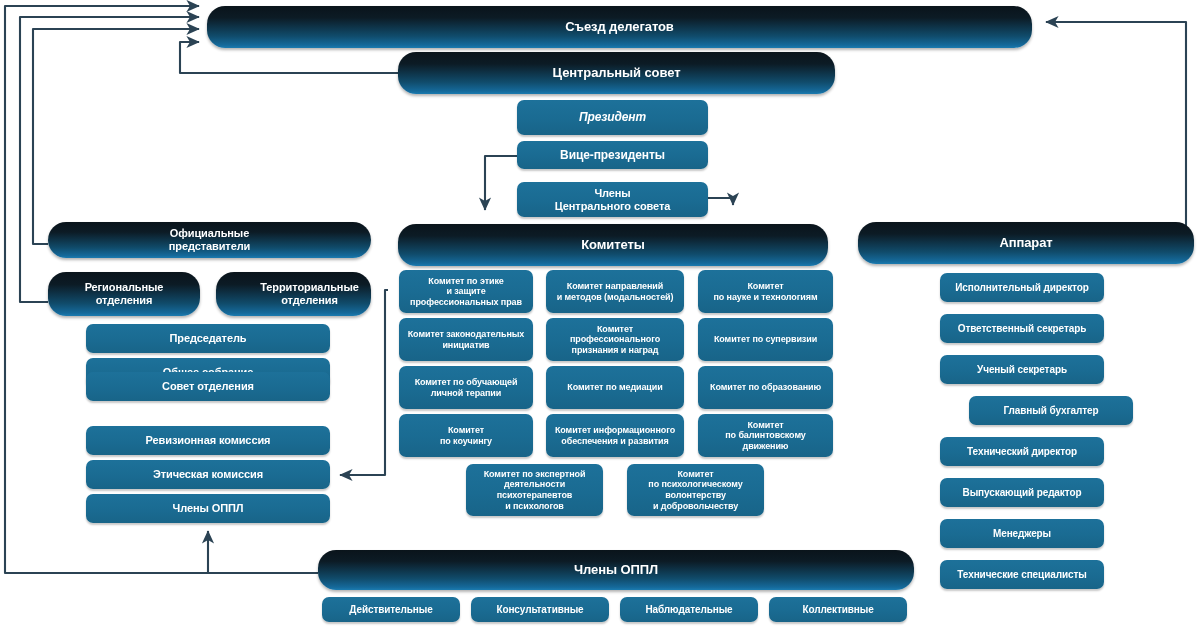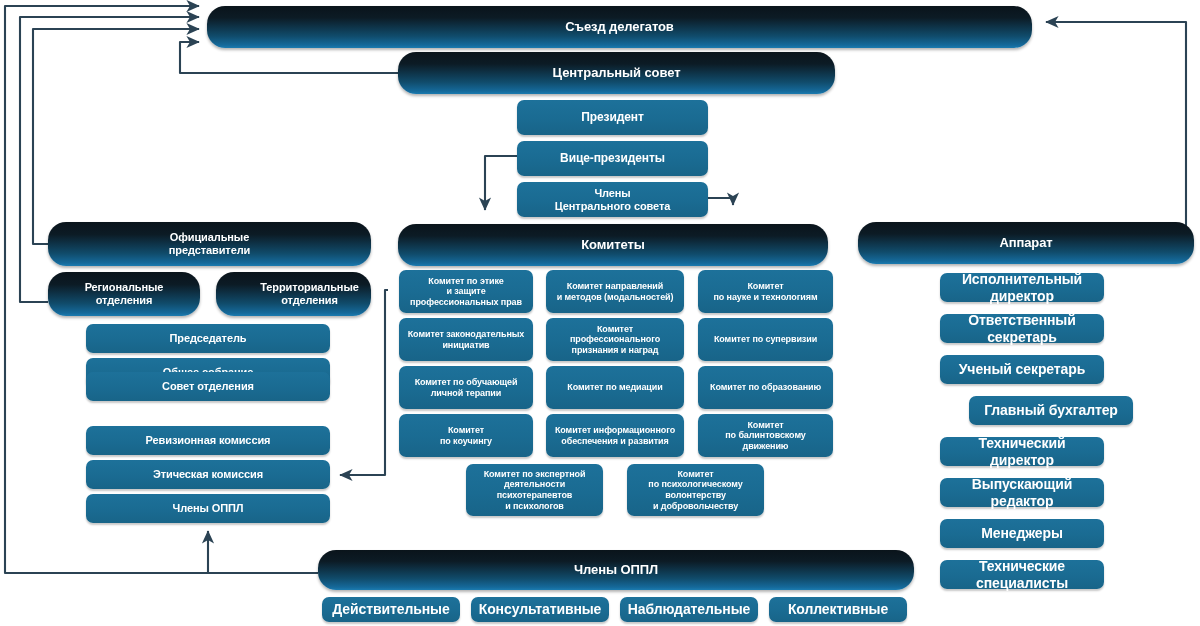--- a/index.html
+++ b/index.html
@@ -47,21 +47,21 @@
   }
   
   .node.flat {
     background: linear-gradient(to bottom, #1d719a 0%, #1a6b92 55%, #186488 100%);
     box-shadow: 0 2px 2px rgba(0,0,0,0.22);
     border-radius: 7px;
   }
   .fs13 { font-size: 13px; }
   .fs12 { font-size: 12px; }
   .fs11 { font-size: 11px; }
-  .fs10 { font-size: 14px; }
+  .fs10 { font-size: 10px; }
   .fs9  { font-size: 9px; }
 </style>
 </head>
 <body>
 
 <div id="chart">
   <svg id="links" viewBox="0 0 1200 626" width="1200" height="626">
     <defs>
       <marker id="arrow" markerWidth="7" markerHeight="7" refX="6" refY="3.2" orient="auto" markerUnits="strokeWidth">
         <path d="M0,0.3 L6.4,3.2 L0,6.1 L1.7,3.2 Z" fill="#2b4354"></path>
@@ -75,25 +75,25 @@
         <path d="M 318 573 L 5 573 L 5 6 L 199 6" marker-end="url(#arrow)"></path>
         <path d="M 318 573 L 208 573 L 208 531" marker-end="url(#arrow)"></path>
         <path d="M 517 156 L 485 156 L 485 210" marker-end="url(#arrow)"></path>
         <path d="M 708 198 L 733 198 L 733 205" marker-end="url(#arrow)"></path>
         <path d="M 388 290 L 385 290 L 385 475 L 340 475" marker-end="url(#arrow)"></path>
       </g>
   </svg>
   <div id="nodes-layer">
       <div class="node grad fs13" style="left: 207px; top: 6px; width: 825px; height: 42px;">Съезд делегатов</div>
       <div class="node grad fs13" style="left: 398px; top: 52px; width: 437px; height: 42px;">Центральный совет</div>
-      <div class="node flat fs12" style="left: 517px; top: 100px; width: 191px; height: 35px;">Президент</div>
-      <div class="node flat fs12" style="left: 517px; top: 141px; width: 191px; height: 35px;">Вице-президенты</div>
+      <div class="node flat fs12" style="left: 517px; top: 100px; width: 191px; height: 35px; font-style: italic;">Президент</div>
+      <div class="node flat fs12" style="left: 517px; top: 141px; width: 191px; height: 28px;">Вице-президенты</div>
       <div class="node flat fs11" style="left: 517px; top: 182px; width: 191px; height: 35px;">Члены
 Центрального совета</div>
-      <div class="node grad fs11" style="left: 48px; top: 222px; width: 323px; height: 44px;">Официальные
+      <div class="node grad fs11" style="left: 48px; top: 222px; width: 323px; height: 36px;">Официальные
 представители</div>
       <div class="node grad fs11" style="left: 48px; top: 272px; width: 152px; height: 44px;">Региональные
 отделения</div>
       <div class="node grad fs11" style="left: 216px; top: 272px; width: 155px; height: 44px; padding-left: 38px;">Территориальные
 отделения</div>
       <div class="node flat fs11" style="left: 86px; top: 324px; width: 244px; height: 29px;">Председатель</div>
       <div class="node flat fs11" style="left: 86px; top: 358px; width: 244px; height: 29px;">Общее собрание</div>
       <div class="node flat fs11" style="left: 86px; top: 372px; width: 244px; height: 29px;">Совет отделения</div>
       <div class="node flat fs11" style="left: 86px; top: 426px; width: 244px; height: 29px;">Ревизионная комиссия</div>
       <div class="node flat fs11" style="left: 86px; top: 460px; width: 244px; height: 29px;">Этическая комиссия</div>

